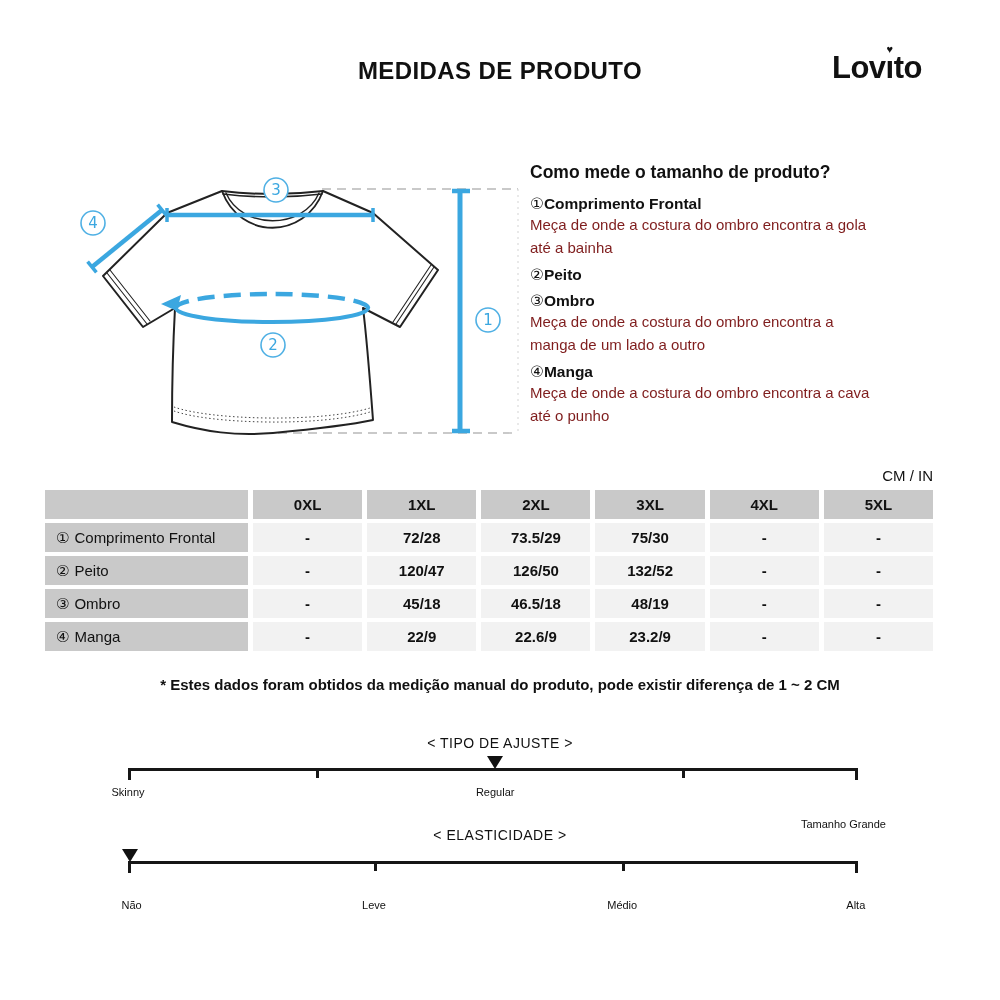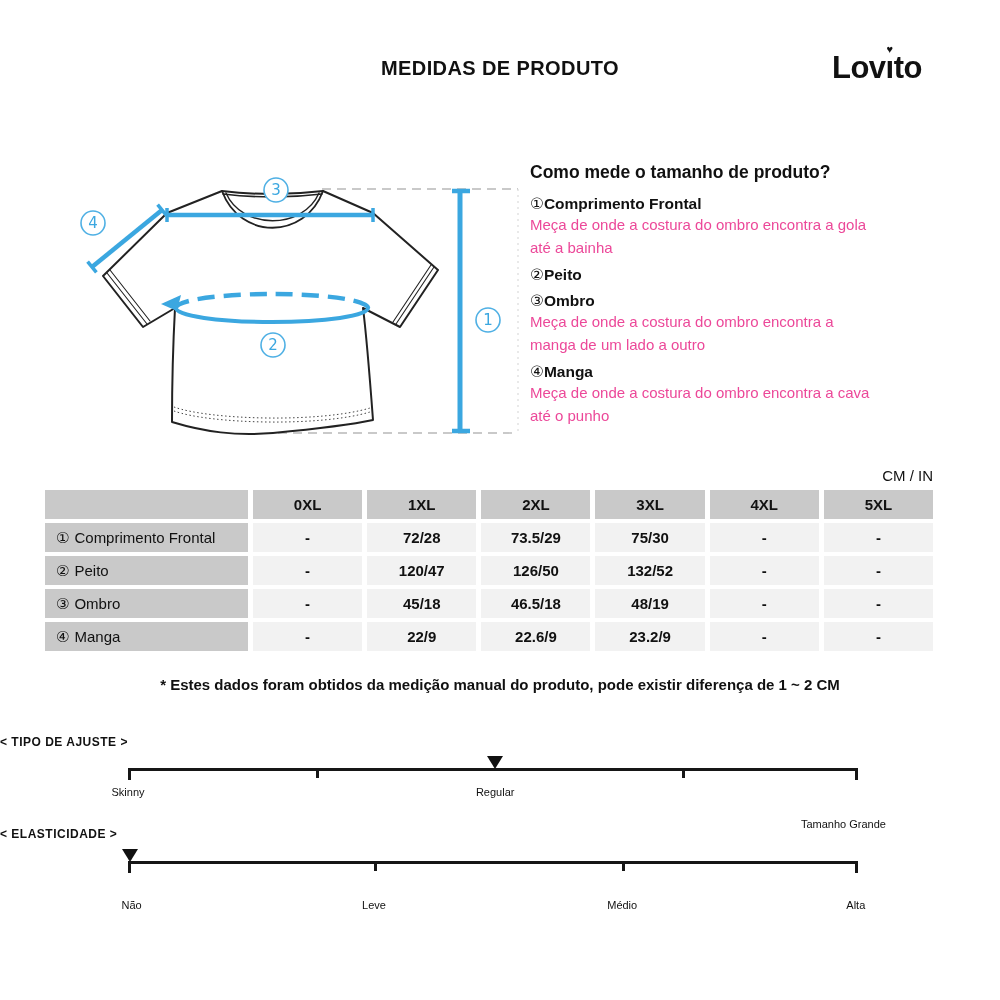--- a/index.html
+++ b/index.html
@@ -4,38 +4,38 @@
 <style>
   html,body{margin:0;padding:0;}
   body{
     width:1000px;height:1000px;position:relative;background:#fff;
     font-family:"Liberation Sans","DejaVu Sans",sans-serif;color:#111;
     overflow:hidden;
   }
   
   .page-title{
     position:absolute;top:57px;left:0;right:0;text-align:center;
-    font-size:20px;font-weight:bold;letter-spacing:.4px;
+    font-size:24px;font-weight:bold;letter-spacing:.4px;
   }
   .brand{
     position:absolute;top:50px;right:78px;font-size:31px;font-weight:bold;
     letter-spacing:-.5px;
   }
   .brand .i-wrap{position:relative;display:inline-block;}
   .brand .i-dot{
     position:absolute;top:-6px;left:1px;font-size:11px;line-height:11px;
   }
   
   .diagram{position:absolute;left:60px;top:160px;}
   
   .guide{position:absolute;left:530px;top:162px;width:402px;}
   .guide h2{margin:0 0 11px 0;font-size:17.5px;font-weight:bold;}
   .g-label{font-size:15.5px;font-weight:bold;line-height:20px;margin-top:6px;}
   .g-label .cnum{font-weight:normal;}
-  .g-desc{font-size:15px;line-height:22.5px;color:#ec4899;}
+  .g-desc{font-size:15px;line-height:22.5px;color:#7f1d1d;}
   .cnum{font-family:"DejaVu Sans",sans-serif;}
   
   .unit{position:absolute;top:467px;right:67px;font-size:15px;font-weight:normal;}
   .size-table{
     position:absolute;left:45px;top:490px;width:888px;
     display:grid;grid-template-columns:203px repeat(6,1fr);
     column-gap:5px;row-gap:4px;
   }
   .size-table .cell{
     height:29px;display:flex;align-items:center;justify-content:center;
@@ -46,22 +46,22 @@
     padding-left:11px;font-size:15.5px;}
   .lcell .cnum{margin-right:5px;}
   .vcell{background:#f2f2f2;font-weight:bold;}
   
   .footnote{
     position:absolute;top:676px;left:0;right:0;text-align:center;
     font-size:15px;font-weight:bold;
   }
   
   .slider-title{
-    position:absolute;left:0;right:0;text-align:left;
-    font-size:12px;font-weight:bold;letter-spacing:.5px;
+    position:absolute;left:0;right:0;text-align:center;
+    font-size:14px;font-weight:normal;letter-spacing:.5px;
   }
   .scale{position:absolute;left:128px;width:730px;height:3px;background:#161616;}
   .tick{position:absolute;top:0;width:2.5px;height:10px;background:#161616;}
   .endtick{position:absolute;top:0;width:3px;height:12px;background:#161616;}
   .marker{
     position:absolute;top:-12px;width:0;height:0;transform:translateX(-50%);
     border-left:8px solid transparent;border-right:8px solid transparent;
     border-top:13px solid #111;
   }
   .scale-labels{position:absolute;left:128px;width:730px;height:18px;}

